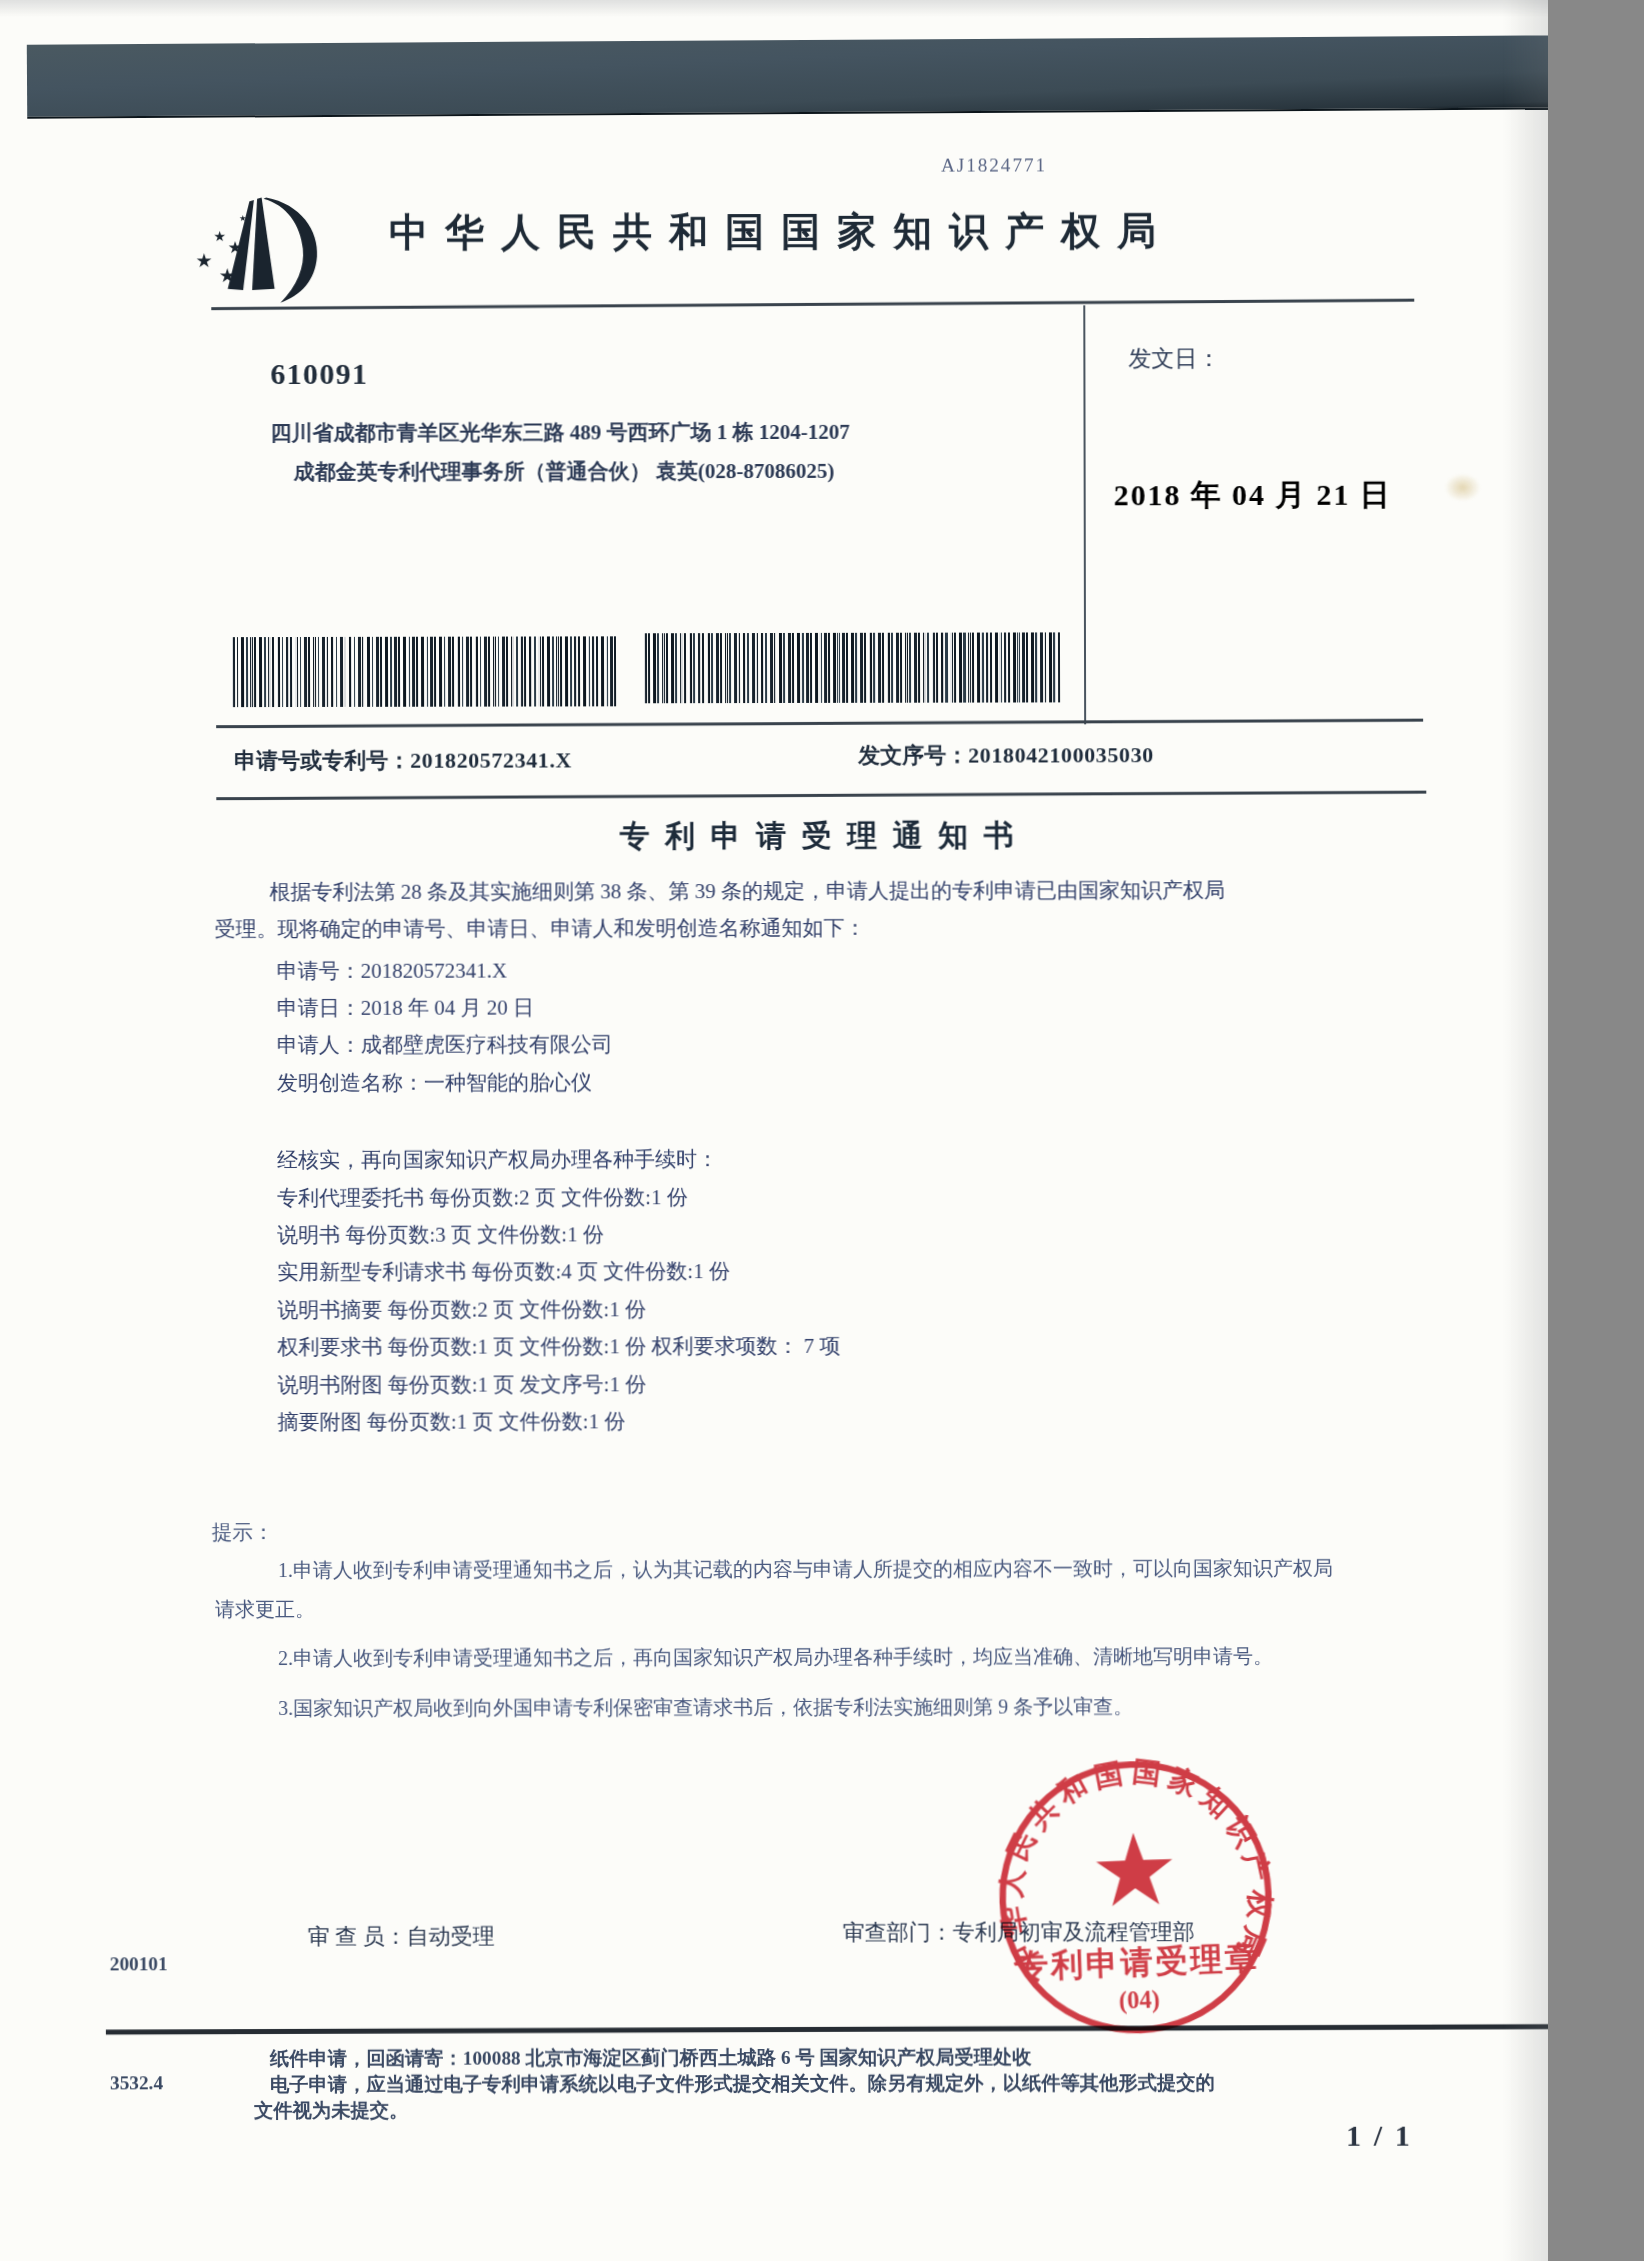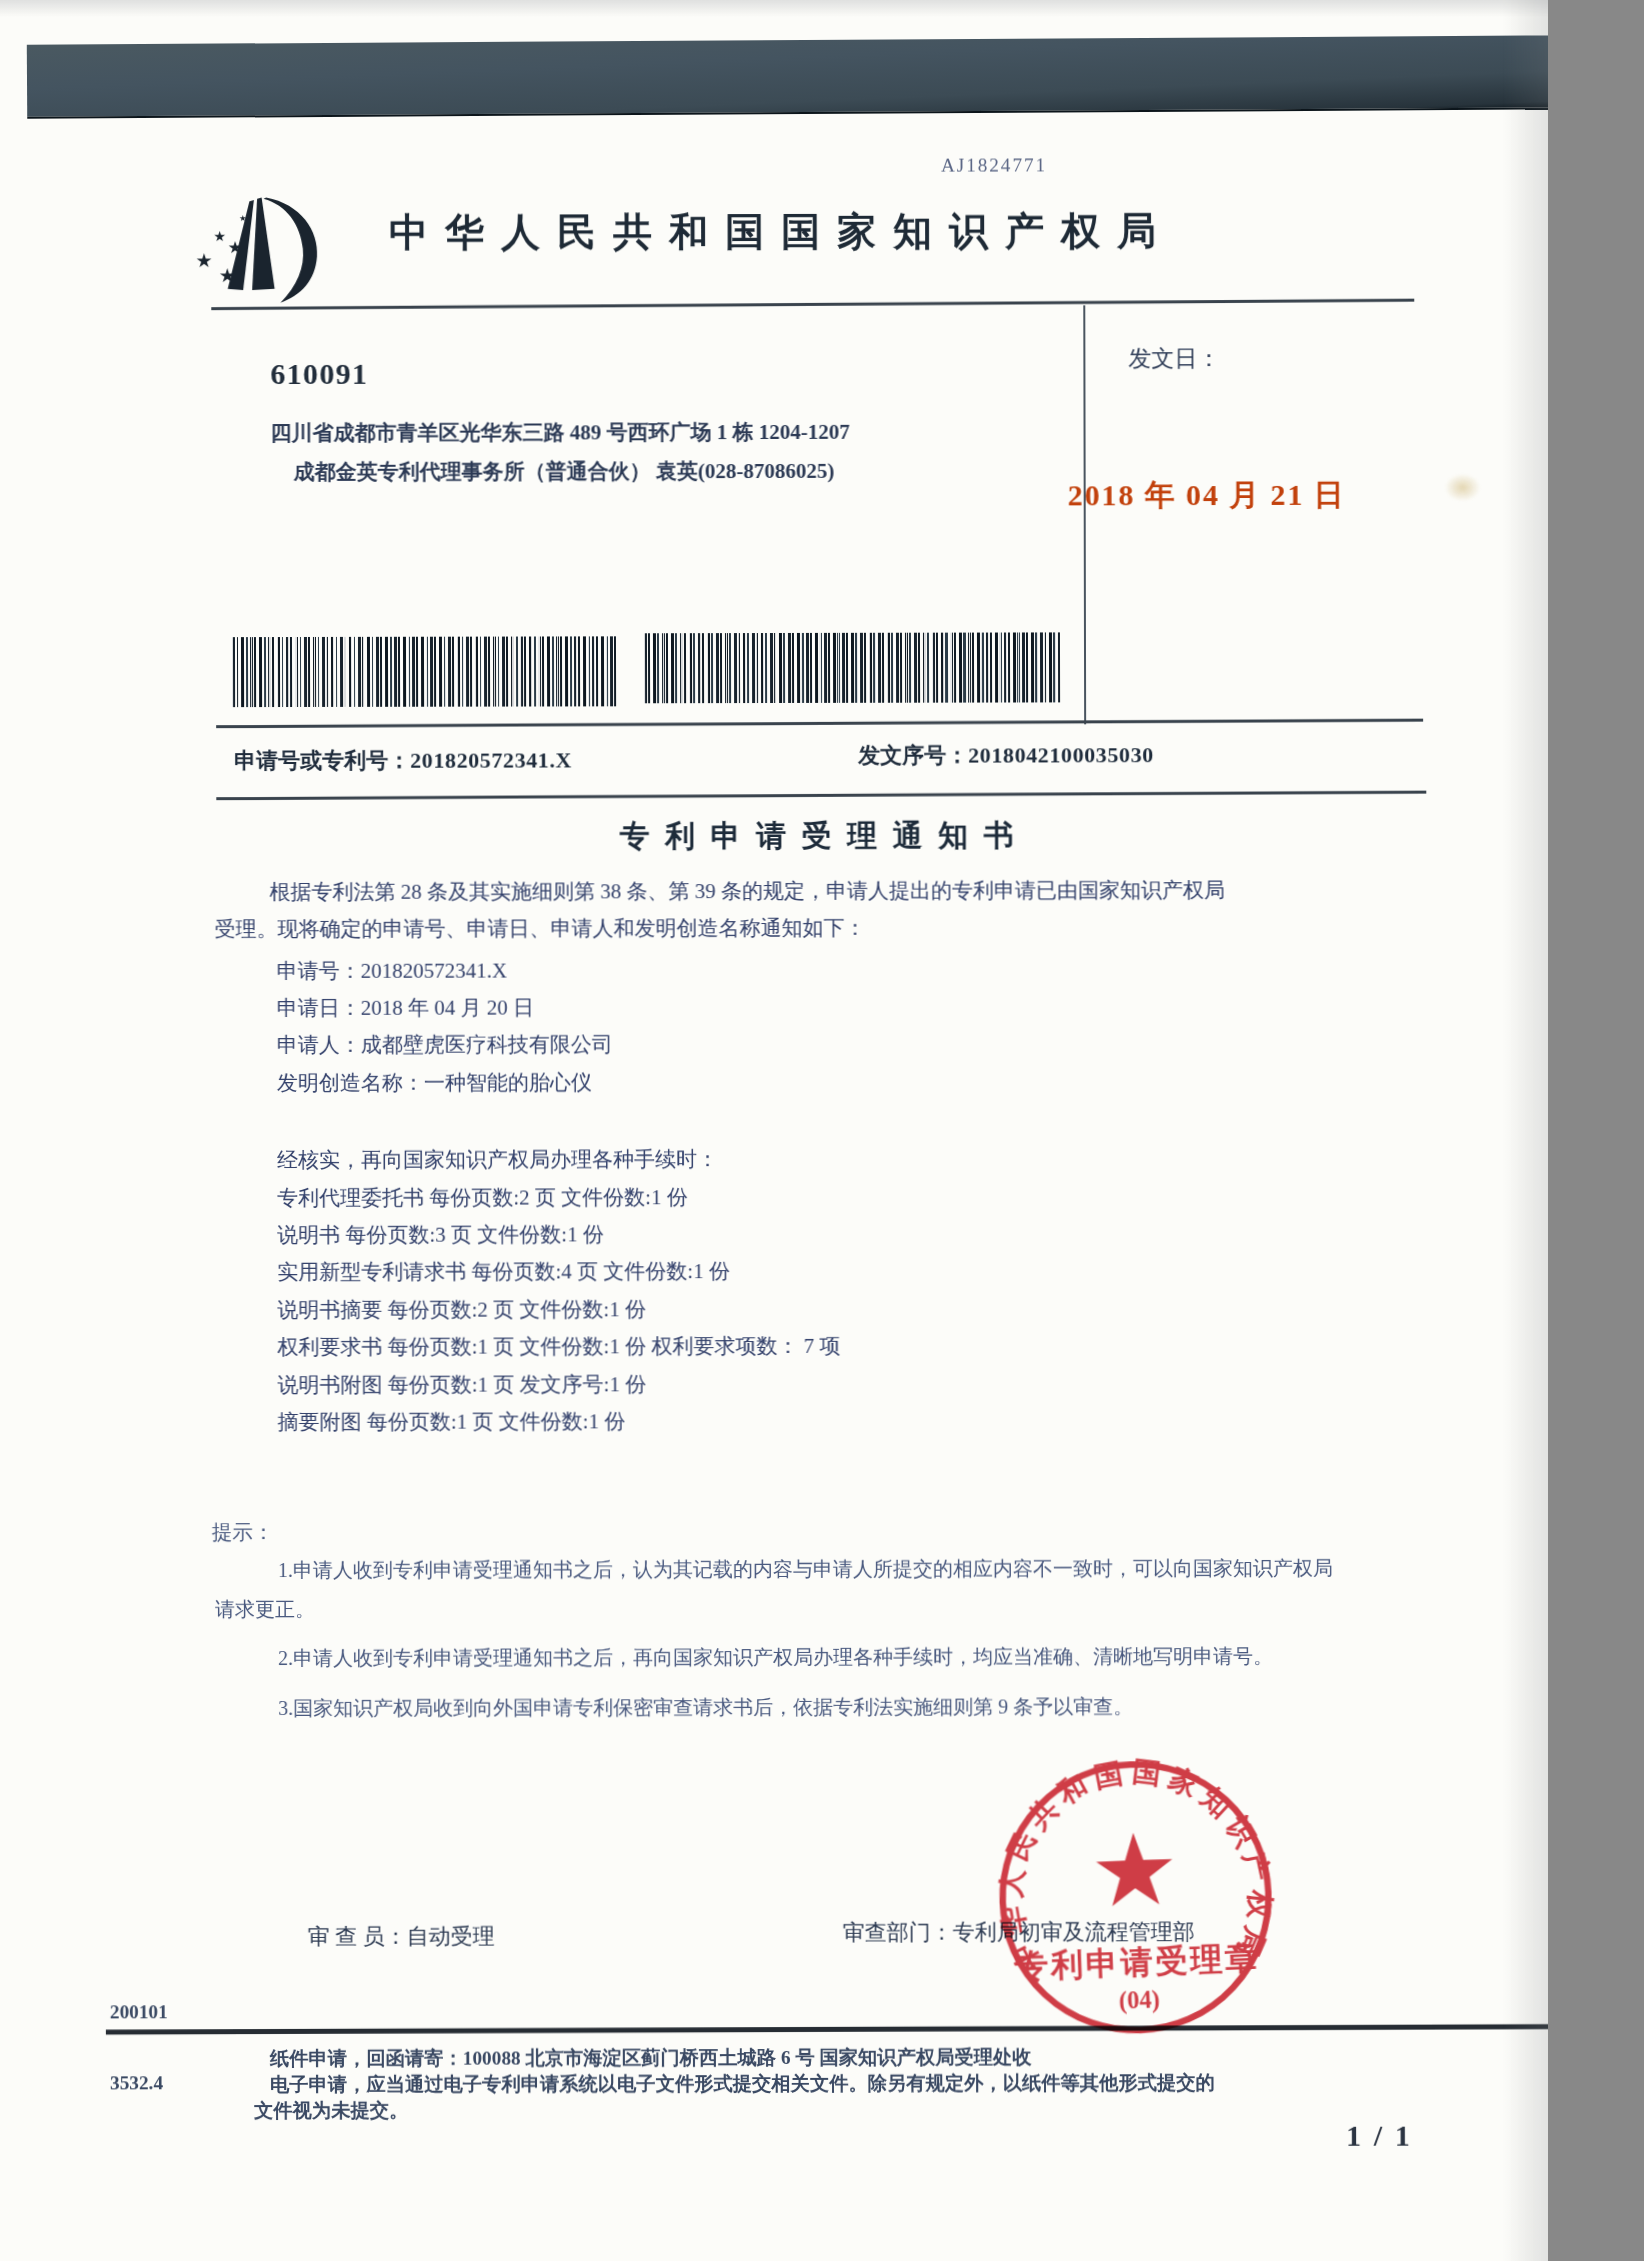--- a/index.html
+++ b/index.html
@@ -17,21 +17,21 @@
     border-bottom:2.6px solid #0c151b;transform:rotate(-0.35deg);}
   .scan-code{left:943px;top:155px;font-size:19.3px;color:#5a6685;letter-spacing:1.9px;}
   .office-name{left:322px;top:205px;width:922px;text-align:center;font-size:39px;font-weight:bold;
     letter-spacing:17px;color:#1e2a36;}
   .rule{position:absolute;background:#39434d;}
   .r-header{left:213px;top:303px;width:1203px;height:3.2px;transform:rotate(-0.28deg);}
   .v-div{left:1085px;top:306px;width:1.9px;height:419px;background:#49545f;}
   .postcode{left:272px;top:356px;font-size:30px;font-weight:bold;color:#222e3c;letter-spacing:1.3px;}
   .addr{font-size:21px;font-weight:600;color:#2c3a55;}
   .dispatch-label{left:1130px;top:344px;font-size:23px;color:#2e3c57;}
-  .dispatch-date{left:1069px;top:476px;font-size:30px;font-weight:bold;color:#c2410c;letter-spacing:1.9px;}
+  .dispatch-date{left:1115px;top:476px;font-size:30px;font-weight:bold;color:#000000;letter-spacing:1.9px;}
   .barcode{position:absolute;height:70px;
     background-image:
       repeating-linear-gradient(90deg,rgba(255,255,255,.85) 0 1.3px,transparent 1.3px 7px,rgba(255,255,255,.9) 7px 8.4px,transparent 8.4px 18.7px),
       repeating-linear-gradient(90deg,#17222c 0 2.6px,transparent 2.6px 4.5px,#101b25 4.5px 5.8px,transparent 5.8px 9px,#0d1720 9px 12.3px,transparent 12.3px 13.5px,#2b3b47 13.5px 15.5px,transparent 15.5px 18px);}
   .ref-label{font-size:22px;font-weight:bold;color:#1f2c3c;}
   .ref-val{font-size:22px;font-weight:bold;color:#1f2c3c;letter-spacing:0.6px;}
   .doc-title{left:451px;top:816px;width:748px;text-align:center;font-size:30px;font-weight:bold;
     letter-spacing:15.5px;color:#1d2b3a;}
   .body-line{font-size:21px;color:#33416b;}
   .note-line{font-size:20px;color:#48588037;color:#48587e;}
@@ -117,21 +117,21 @@
     <div class="abs note-line" style="left:277px;top:1694px;">3.国家知识产权局收到向外国申请专利保密审查请求书后，依据专利法实施细则第 9 条予以审查。</div>
 
     <div class="abs sig" style="left:306px;top:1921px;">
       <span>审 查 员：</span><span>自动受理</span>
     </div>
     <div class="abs sig" style="left:841px;top:1918px;">
       <span>审查部门：</span><span>专利局初审及流程管理部</span>
     </div>
 
     <div class="rule r-bottom"></div>
-    <div class="abs foot" style="left:108px;top:2000px;">200101</div>
+    <div class="abs foot" style="left:108px;top:1952px;">200101</div>
     <div class="abs foot" style="left:108px;top:2071px;">3532.4</div>
     <div class="abs foot" style="left:268px;top:2044px;">纸件申请，回函请寄：100088 北京市海淀区蓟门桥西土城路 6 号  国家知识产权局受理处收</div>
     <div class="abs foot" style="left:268px;top:2070px;">电子申请，应当通过电子专利申请系统以电子文件形式提交相关文件。除另有规定外，以纸件等其他形式提交的</div>
     <div class="abs foot" style="left:252px;top:2096px;">文件视为未提交。</div>
     <div class="abs page-no">1 / 1</div>
 
     <svg class="seal" viewBox="0 0 440 462">
       <circle cx="220" cy="228" r="206" fill="none" stroke="#cc2e38" stroke-width="10"></circle>
       <path id="sealArc" d="M 84,342 A 178,178 0 1 1 356,342" fill="none"></path>
       <text font-size="44" font-weight="bold" fill="#cc2e38" letter-spacing="11">

